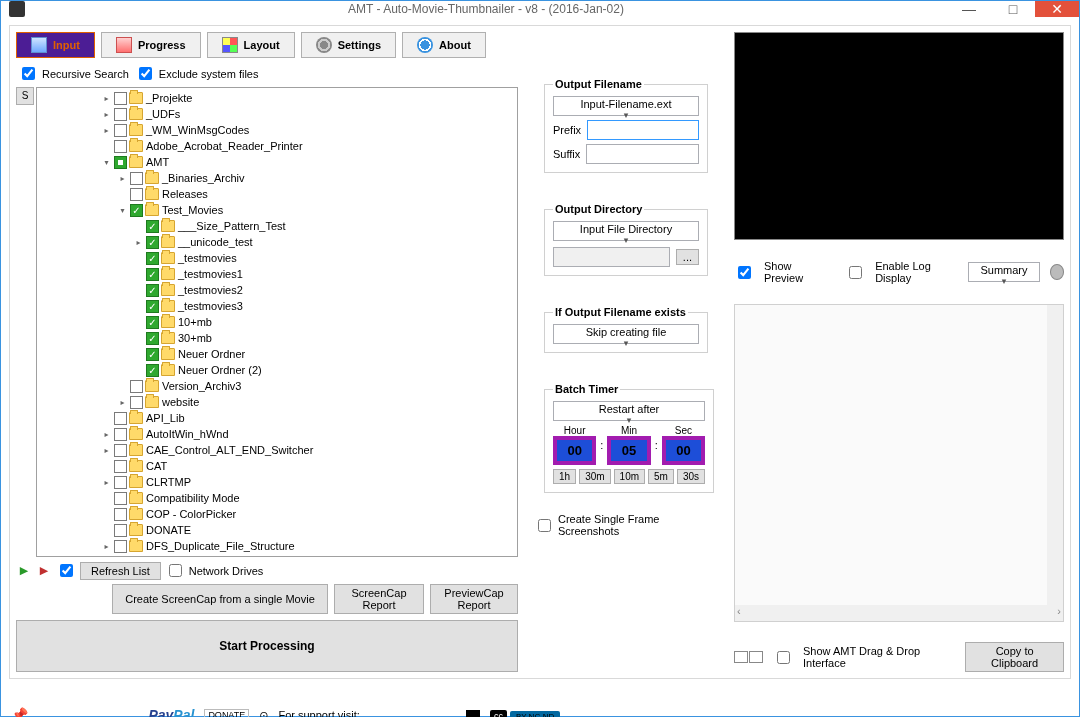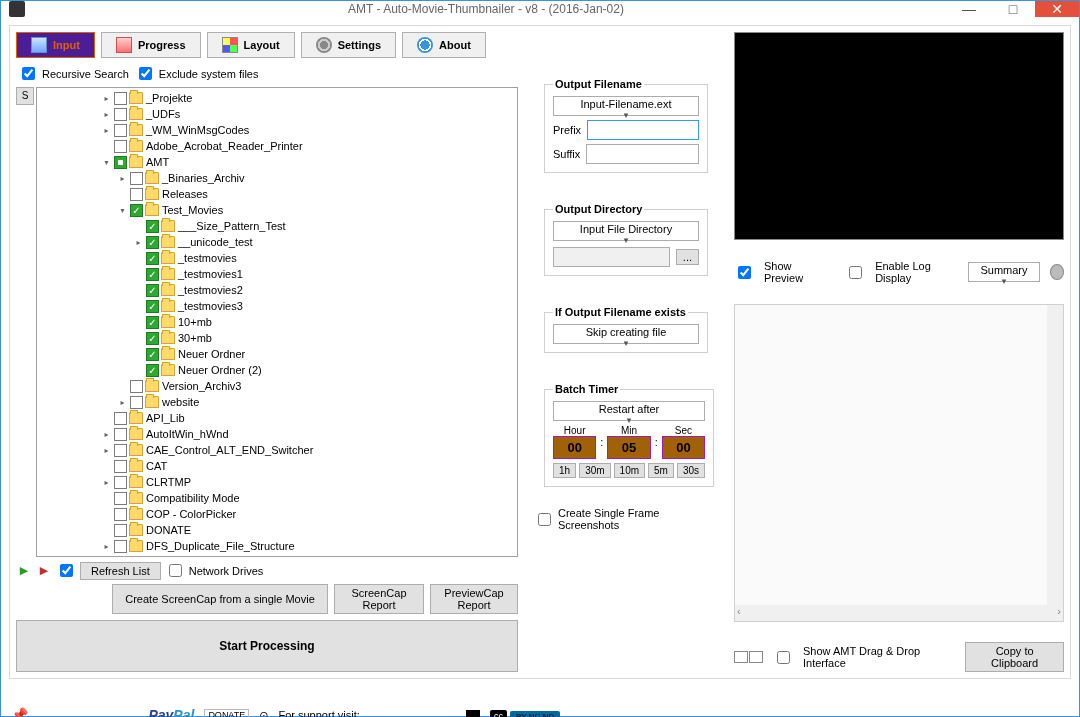--- a/index.html
+++ b/index.html
@@ -54,21 +54,21 @@
 legend { font-weight: bold; font-size: 11px; padding: 0 2px; }
 .field-row { display: flex; align-items: center; gap: 6px; margin-top: 4px; }
 .field-row label { width: 30px; }
 .combo, .txt { border: 1px solid #abadb3; background: #fff; height: 20px; padding: 1px 4px; font-size: 11px; width: 100%; }
 .txt.blue { border-color: #3399ff; }
 .combo { display: flex; align-items: center; justify-content: space-between; flex-direction: column; }
 .combo .dd { font-size: 9px; color: #555; }
 .timer-row { display: flex; align-items: center; justify-content: space-between; gap: 4px; }
 .timer-cell { text-align: center; flex: 1; }
 .timer-cell .lbl { font-size: 10px; }
-.timer-cell .val { border: 1px solid #a21caf; background: #a16207; padding: 3px 6px; font-weight: bold; font-size: 13px; }
+.timer-cell .val { border: 4px solid #a21caf; background: #1d4ed8; padding: 3px 6px; font-weight: bold; font-size: 13px; }
 .quick-row { display: flex; gap: 3px; margin-top: 4px; }
 .quick-row .btn { padding: 1px 5px; font-size: 10px; }
 
 .right-col { flex: 1; display: flex; flex-direction: column; gap: 20px; }
 .preview { height: 208px; background: #000; border: 1px solid #888; }
 .opt-row { display: flex; align-items: center; gap: 10px; font-size: 11px; }
 .log-area { flex: 1; border: 1px solid #d0d0d0; background: #fafafa; position: relative; }
 .log-area .sb-v { position: absolute; right: 0; top: 0; bottom: 16px; width: 16px; background: #f0f0f0; }
 .log-area .sb-h { position: absolute; left: 0; right: 0; bottom: 0; height: 16px; background: #f0f0f0; display: flex; justify-content: space-between; padding: 0 2px; color: #888; }
 .circle { width: 16px; height: 16px; border-radius: 50%; background: #bbb; border: 1px solid #888; }

